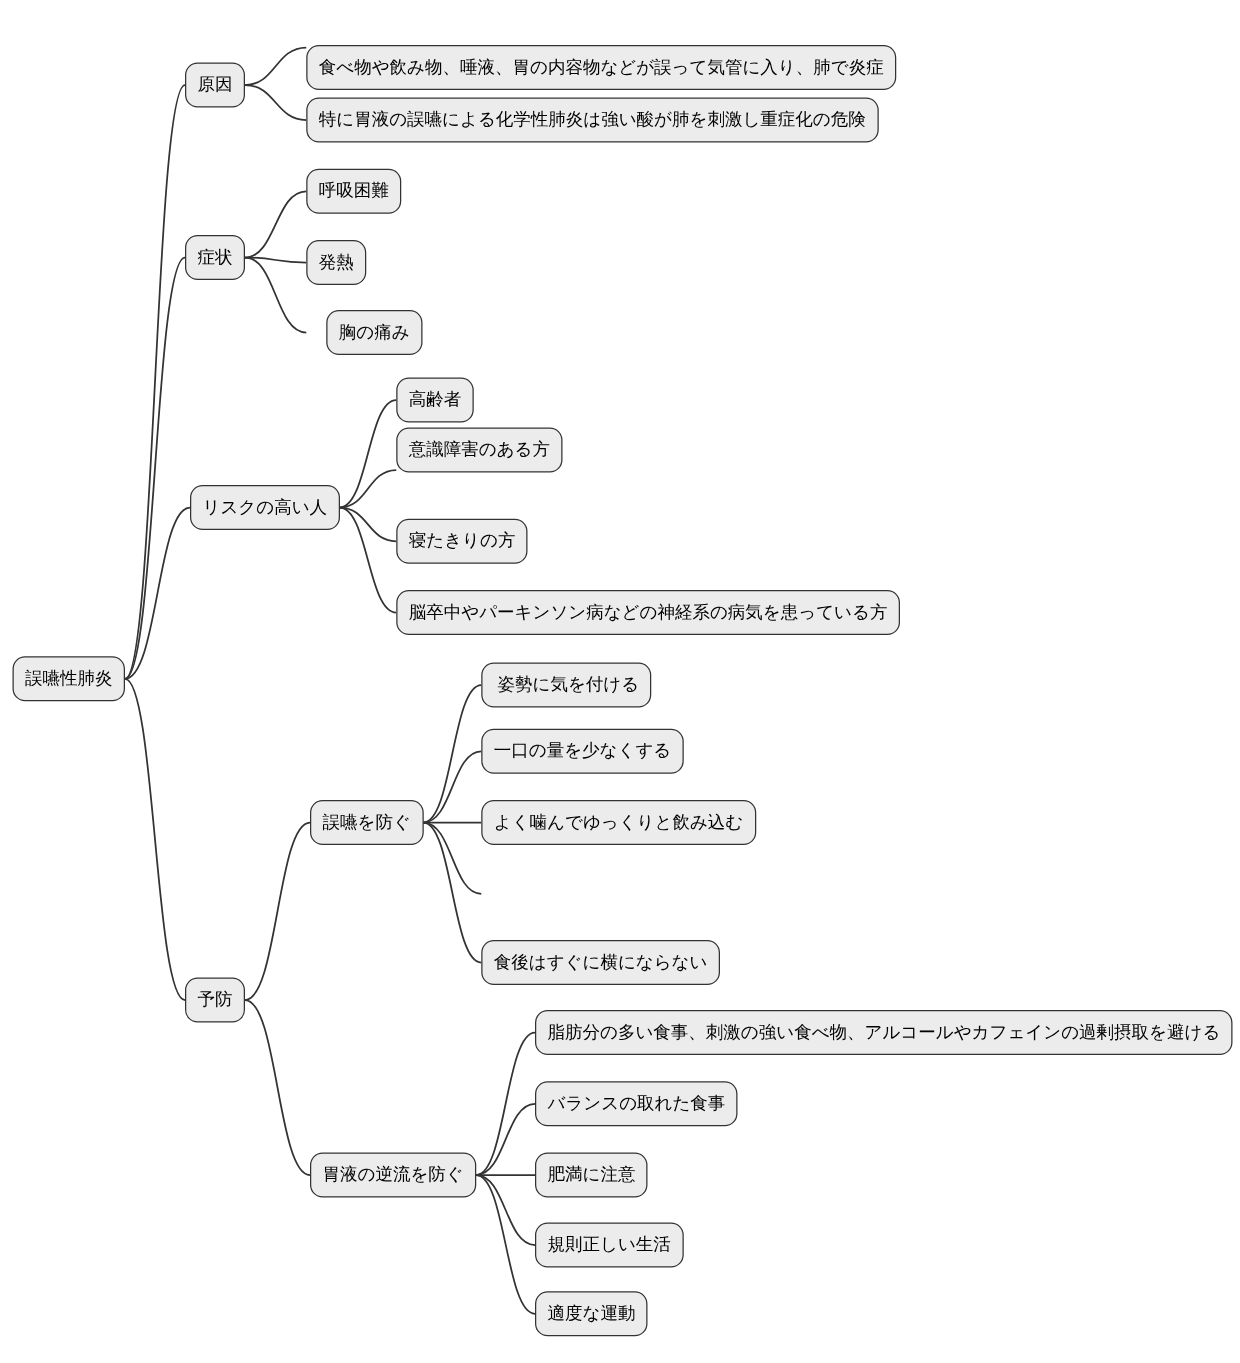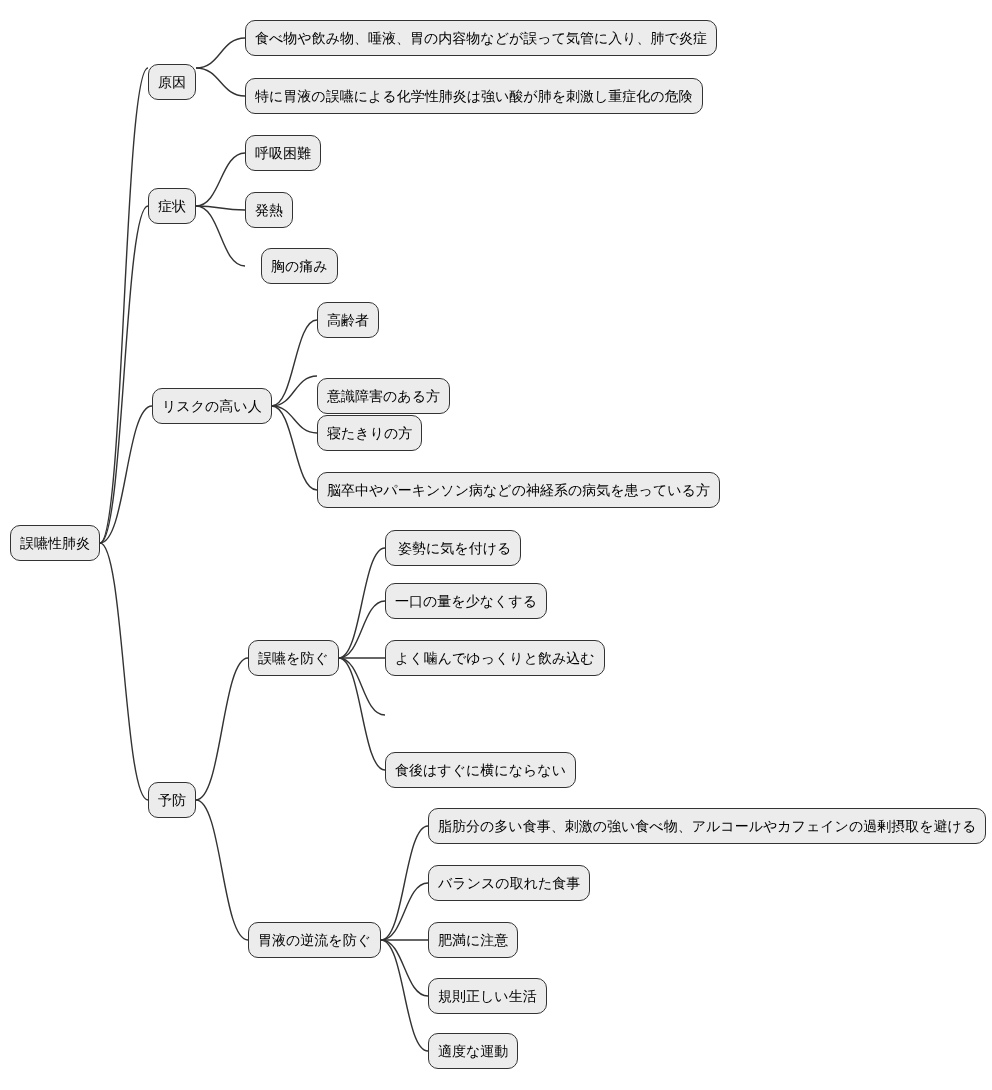--- a/index.html
+++ b/index.html
@@ -69,32 +69,32 @@
     <path d="M338.65625,658 C361.828125,658 361.828125,770 385,770"></path>
     <path d="M380.984375,940 C404.4921875,940 404.4921875,826 428,826"></path>
     <path d="M380.984375,940 C404.4921875,940 404.4921875,883 428,883"></path>
     <path d="M380.984375,940 C404.4921875,940 404.4921875,940 428,940"></path>
     <path d="M380.984375,940 C404.4921875,940 404.4921875,996 428,996"></path>
     <path d="M380.984375,940 C404.4921875,940 404.4921875,1051 428,1051"></path>
   </svg>
 
   <div class="node" style="left:10px; top:525px;">誤嚥性肺炎</div>
 
-  <div class="node" style="left:148px; top:64px;">原因</div>
-  <div class="node" style="left:245px; top:20px;">食べ物や飲み物、唾液、胃の内容物などが誤って気管に入り、肺で炎症</div>
+  <div class="node" style="left:148px; top:50px;">原因</div>
+  <div class="node" style="left:245px; top:36px;">食べ物や飲み物、唾液、胃の内容物などが誤って気管に入り、肺で炎症</div>
   <div class="node" style="left:245px; top:78px;">特に胃液の誤嚥による化学性肺炎は強い酸が肺を刺激し重症化の危険</div>
 
   <div class="node" style="left:148px; top:188px;">症状</div>
   <div class="node" style="left:245px; top:135px;">呼吸困難</div>
   <div class="node" style="left:245px; top:192px;">発熱</div>
   <div class="node" style="left:245px; top:248px;margin-left:16px;">胸の痛み</div>
 
   <div class="node" style="left:152px; top:388px;">リスクの高い人</div>
   <div class="node" style="left:317px; top:302px;">高齢者</div>
-  <div class="node" style="left:317px; top:378px;">意識障害のある方</div>
+  <div class="node" style="left:317px; top:342px;">意識障害のある方</div>
   <div class="node" style="left:317px; top:415px;">寝たきりの方</div>
   <div class="node" style="left:317px; top:472px;">脳卒中やパーキンソン病などの神経系の病気を患っている方</div>
 
   <div class="node" style="left:148px; top:782px;">予防</div>
 
   <div class="node" style="left:248px; top:640px;">誤嚥を防ぐ</div>
   <div class="node" style="left:385px; top:530px;padding-left:12px;">姿勢に気を付ける</div>
   <div class="node" style="left:385px; top:583px;">一口の量を少なくする</div>
   <div class="node" style="left:385px; top:640px;">よく噛んでゆっくりと飲み込む</div>
   <div class="node" style="left:248px; top:922px;">胃液の逆流を防ぐ</div>

